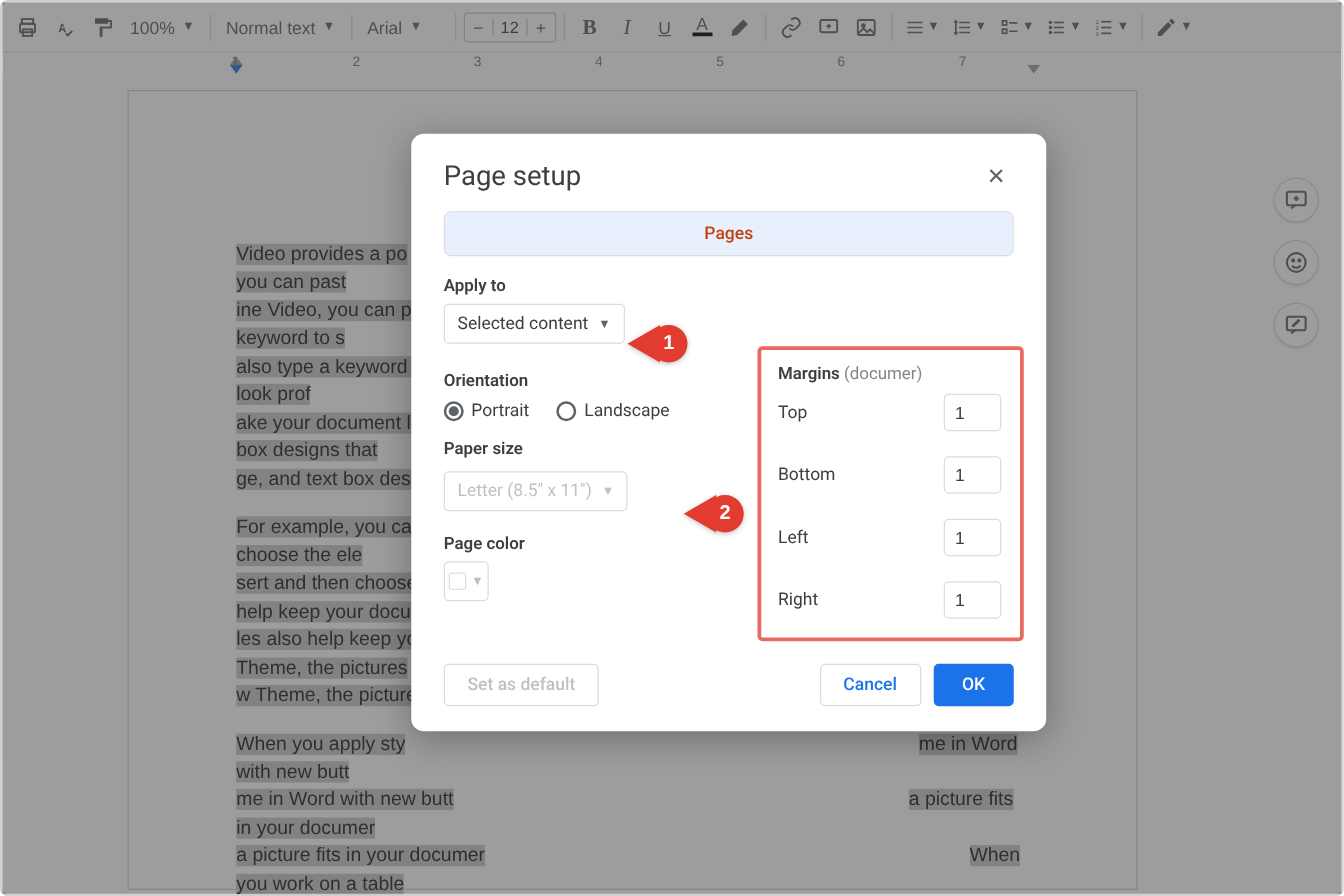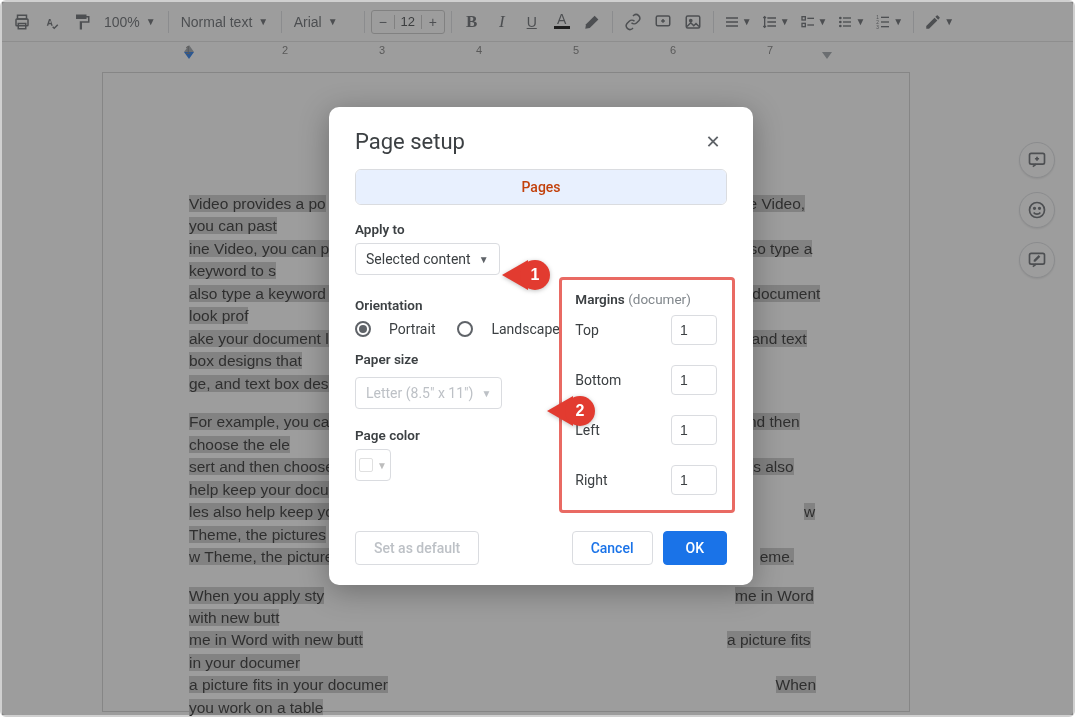--- a/index.html
+++ b/index.html
@@ -36,37 +36,37 @@
   .page { position:absolute; top:70px; left:100px; width:808px; height:640px; background:#fff; border:1px solid #d0d0d0; z-index:1; padding:120px 86px 20px 86px; }
   .doc-text { font-family:Arial,sans-serif; font-size:15.5px; color:#222; line-height:1.45; }
   .doc-text p { margin-bottom:16px; }
   .doc-text .hl { background:#c9c9c9; }
 
   
   .side-rail { position:absolute; right:18px; top:140px; display:flex; flex-direction:column; gap:14px; z-index:2; }
   .rail-btn { width:36px; height:36px; border-radius:50%; background:#fff; border:1px solid #dadce0; display:flex; align-items:center; justify-content:center; box-shadow:0 1px 2px rgba(0,0,0,.1); cursor:pointer; color:#5f6368; }
 
   
-  .dialog { position:absolute; z-index:10; top:105px; left:327px; width:424px; background:#fff; border-radius:10px; box-shadow:0 6px 30px rgba(0,0,0,.3); padding:0 0 20px 0; color:#3c4043; font-family:"Google Sans",Roboto,Arial,sans-serif; }
+  .dialog { position:absolute; z-index:10; top:105px; left:327px; width:508px; background:#fff; border-radius:10px; box-shadow:0 6px 30px rgba(0,0,0,.3); padding:0 0 20px 0; color:#3c4043; font-family:"Google Sans",Roboto,Arial,sans-serif; }
   .dlg-header { display:flex; align-items:center; justify-content:space-between; padding:20px 26px 14px 26px; }
   .dlg-title { font-size:22px; color:#3c4043; font-weight:400; }
   .dlg-close { width:28px; height:28px; display:flex; align-items:center; justify-content:center; cursor:pointer; color:#5f6368; font-size:18px; border-radius:50%; }
   .dlg-body { padding:0 26px; }
   .tabs { display:flex; border:1px solid #dadce0; border-radius:6px; overflow:hidden; margin-bottom:16px; }
   .tab { flex:1; text-align:center; padding:9px 0; font-size:14px; cursor:pointer; color:#3c4043; }
   .tab.active { background:#e8f0fe; color:#c2410c; font-weight:500; }
   .tab + .tab { border-left:1px solid #dadce0; }
   .field-label { font-size:13.5px; font-weight:600; color:#3c4043; margin:8px 0 6px; }
   .field-label .unit { font-weight:400; color:#80868b; }
   .select { display:inline-flex; align-items:center; gap:8px; border:1px solid #dadce0; border-radius:4px; padding:7px 10px; font-size:14px; cursor:pointer; color:#3c4043; }
   .select.disabled { color:#bdc1c6; cursor:not-allowed; }
   .select .caret { font-size:10px; color:#5f6368; }
   .select.disabled .caret { color:#bdc1c6; }
   .radios { display:flex; gap:22px; align-items:center; margin:8px 0 14px; }
-  .radio { display:flex; align-items:center; gap:18px; font-size:14px; cursor:pointer; }
+  .radio { display:flex; align-items:center; gap:6px; font-size:14px; cursor:pointer; }
   .radio-dot { width:16px; height:16px; border-radius:50%; border:2px solid #5f6368; display:inline-flex; align-items:center; justify-content:center; }
   .radio.selected .radio-dot::after { content:""; width:8px; height:8px; border-radius:50%; background:#5f6368; }
   .cols { display:flex; justify-content:space-between; margin-top:4px;}
   .col-left { width:53%; }
   .col-right { width:44%; position:relative; padding:12px 10px 10px 12px; }
   .margins-box { position:absolute; top:-2px; left:-4px; right:-8px; bottom:-4px; border:3px solid #e96a63; border-radius:4px; pointer-events:none; }
   .margin-row { display:flex; align-items:center; justify-content:space-between; margin:8px 0 20px; }
   .margin-row:last-child { margin-bottom:4px; }
   .margin-row label { font-size:14px; color:#3c4043; }
   .margin-row input { width:46px; height:30px; border:1px solid #dadce0; border-radius:4px; text-align:left; padding:0 8px; font-size:14px; color:#3c4043; }

